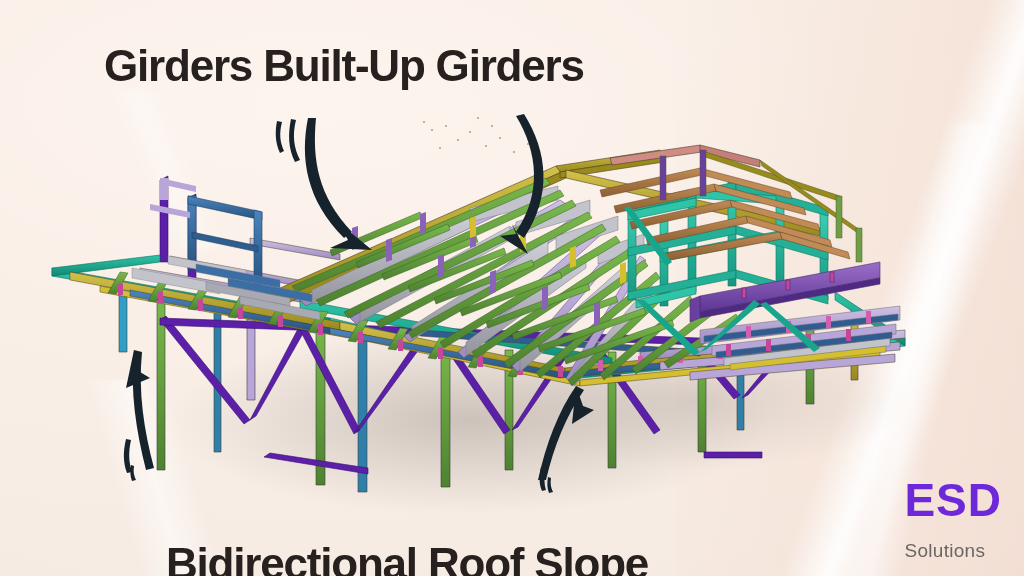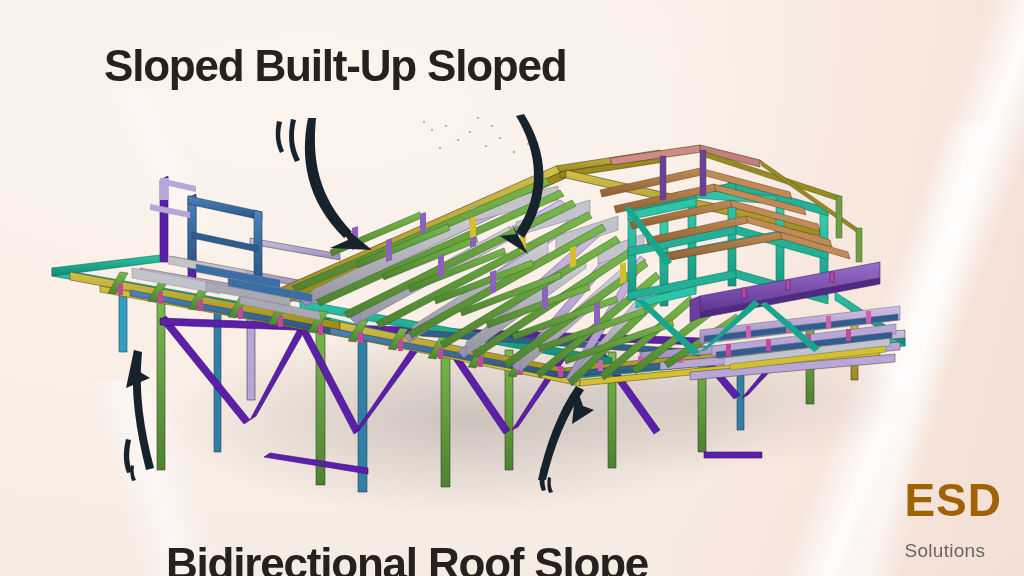--- a/index.html
+++ b/index.html
@@ -56,21 +56,21 @@
     letter-spacing:-1.2px;
     white-space:nowrap;
     font-family:"Liberation Sans", sans-serif;
   }
   #headline-top{left:104px;top:44px;font-size:44px;line-height:1;}
   #headline-bottom{left:166px;top:498px;font-size:44px;line-height:1;margin-top:44px;}
 
   
   .logo{position:absolute;right:22px;bottom:16px;text-align:left;line-height:1;}
   .logo-main{
-    font-size:46px;font-weight:bold;color:#a16207;letter-spacing:1px;
+    font-size:46px;font-weight:bold;color:#6d28d9;letter-spacing:1px;
     font-family:"Liberation Sans", sans-serif;
   }
   .logo-sub{
     font-size:19px;color:#6a6664;letter-spacing:.3px;margin-top:18px;
     font-family:"Liberation Sans", sans-serif;
   }
 
   
   svg.layer{position:absolute;left:0;top:0;width:1024px;height:576px;overflow:visible;}
   svg.layer.model{}
@@ -448,21 +448,21 @@
 
       <path d="M538,480 C546,444 558,412 576,386 L584,390 C566,416 554,446 546,480 Z"></path>
       <path d="M576,386 L572,424 L594,410 L583,406 Z"></path>
       <path d="M546,468 C544,478 544,484 546,490 L542,491 C539,484 539,477 541,467 Z"></path>
       <path d="M551,478 C550,484 551,488 553,492 L549,493 C547,488 547,483 548,477 Z"></path>
     </g>
   </svg>
 
   <div class="bg-vignette"></div>
 
-  <div class="headline" id="headline-top">Sloped Built-Up Sloped</div>
+  <div class="headline" id="headline-top">Girders Built-Up Girders</div>
 
   <div class="headline" id="headline-bottom">Bidirectional Roof Slope</div>
 
   <div class="logo">
     <div class="logo-main">ESD</div>
     <div class="logo-sub">Solutions</div>
   </div>
 
 </div>
 

